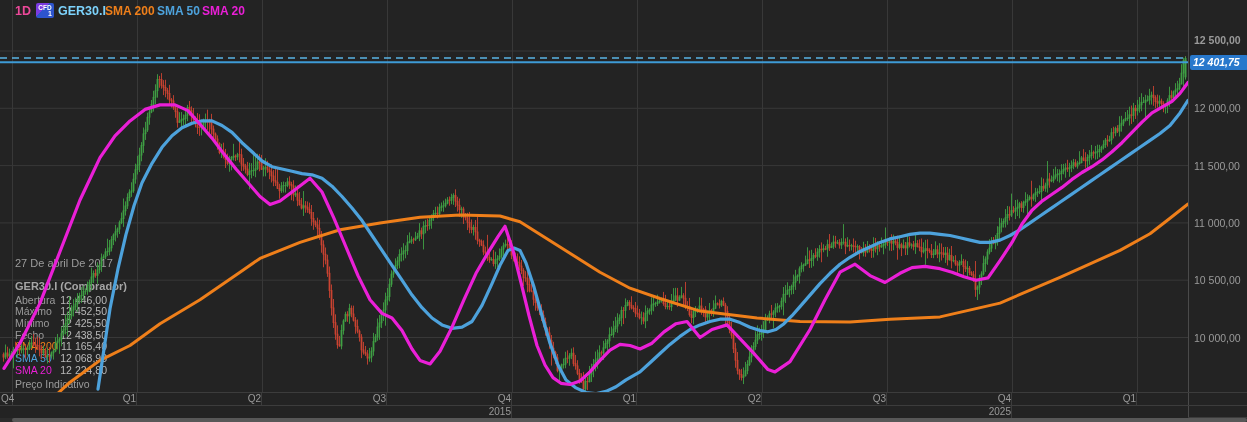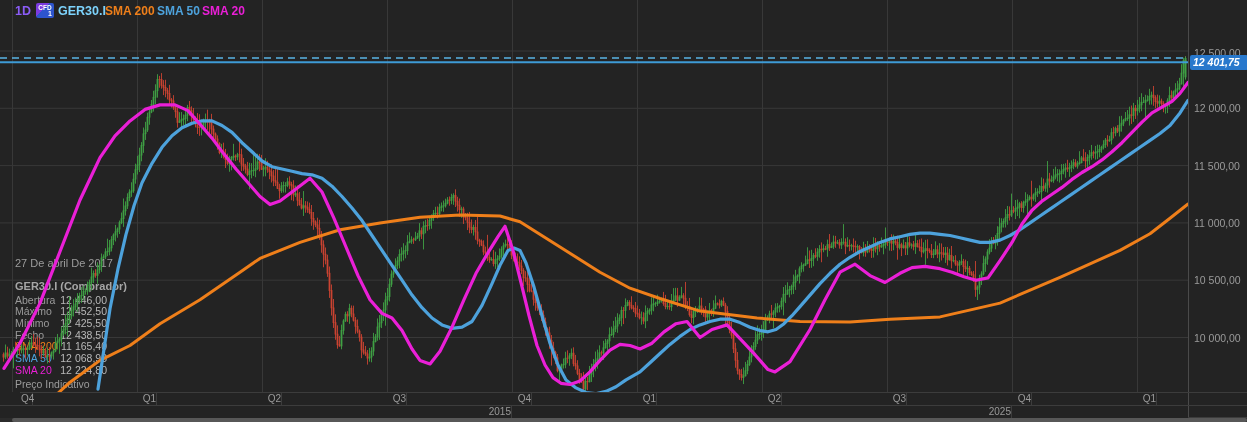--- a/index.html
+++ b/index.html
@@ -3,38 +3,38 @@
 <meta charset="utf-8">
 <style>
   html,body{margin:0;padding:0;background:#191919;}
   .app{position:relative;width:1247px;height:422px;background:#232323;overflow:hidden;
        font-family:"Liberation Sans",sans-serif;}
   svg text{font-family:"Liberation Sans",sans-serif;}
   .chart-svg{position:absolute;left:0;top:0;z-index:2;}
   
   .header{position:absolute;left:0;top:0;height:24px;width:1180px;z-index:6;display:flex;
           align-items:center;}
-  .tf{position:absolute;left:15px;top:4px;color:#8b5cf6;font-size:12.5px;font-weight:bold;}
+  .tf{position:absolute;left:15px;top:4px;color:#ec4899;font-size:12.5px;font-weight:bold;}
   .cfd{position:absolute;left:36px;top:3px;width:18px;height:15px;border-radius:2px;
        background:linear-gradient(135deg,#7b3be0 0 42%,#2d54cd 42%);color:#fff;
        font-size:6.5px;font-weight:bold;text-align:center;line-height:9px;}
   .cfd i{position:absolute;right:2px;bottom:0px;font-style:normal;font-size:7px;}
   .inst{position:absolute;left:58px;top:4px;color:#7dd3fc;font-size:12.5px;font-weight:bold;}
   .lg{position:absolute;top:4px;font-size:12px;font-weight:bold;}
   .lg200{left:105px;} .lg50{left:157px;} .lg20{left:202px;}
   
   .paxis{position:absolute;left:1189px;top:0;width:58px;height:417px;z-index:3;background:#232323;}
   .plabel{position:absolute;left:5px;color:#9a9a9a;font-size:10.5px;white-space:nowrap;}
   .ptag{position:absolute;left:1px;width:55px;height:15px;background:#2878cc;color:#fff;
         font-size:10.5px;font-weight:bold;border-radius:2px;line-height:15px;
         padding-left:3px;z-index:4;white-space:nowrap;font-style:italic;}
   .vsep{position:absolute;left:1188px;top:0;width:1px;height:417px;background:#4a4a4a;z-index:3;}
   
   .qrow{position:absolute;left:0;top:392px;width:1188px;height:13px;z-index:3;
-        border-top:1px solid #3c3c3c;overflow:hidden;margin-left:20px;}
+        border-top:1px solid #3c3c3c;overflow:hidden;}
   .yrow{position:absolute;left:0;top:405px;width:1188px;height:12px;z-index:3;
         border-top:1px solid #3c3c3c;border-bottom:1px solid #3c3c3c;overflow:hidden;padding-left:25px;}
   .hline392{position:absolute;left:1188px;top:392px;width:59px;height:1px;background:#3c3c3c;z-index:3;}
   .hline405{position:absolute;left:1188px;top:405px;width:59px;height:1px;background:#3c3c3c;z-index:3;}
   .hline417{position:absolute;left:1188px;top:417px;width:59px;height:1px;background:#3c3c3c;z-index:3;}
   .tcell{position:absolute;top:0;height:12px;color:#9a9a9a;font-size:10px;text-align:right;
          line-height:12px;border-right:1px solid #3c3c3c;overflow:visible;white-space:nowrap;}
   
   .sbar{position:absolute;left:0;top:418px;width:1247px;height:4px;background:#2b2b2b;z-index:3;}
   .sthumb{position:absolute;left:12px;top:0;width:1235px;height:4px;background:#575757;border-radius:2px;}
@@ -1279,21 +1279,21 @@
     <span class="inst">GER30.I</span>
     <span class="lg lg200" style="color: rgb(239, 127, 26);">SMA 200</span>
     <span class="lg lg50" style="color: rgb(77, 162, 220);">SMA 50</span>
     <span class="lg lg20" style="color: rgb(234, 31, 215);">SMA 20</span>
   </div>
 
   <div class="vsep"></div>
 
   <div class="paxis" id="paxis">
     <div class="ptag" id="ptag" style="top: 55.2595px; background: rgb(40, 120, 204);">12 401,75</div>
-  <div class="plabel" style="top: 47px;">12 500,00</div>
+  <div class="plabel" style="top: 34px; font-weight: bold;">12 500,00</div>
       <div class="plabel" style="top: 102.3px;">12 000,00</div>
       <div class="plabel" style="top: 159.6px;">11 500,00</div>
       <div class="plabel" style="top: 216.9px;">11 000,00</div>
       <div class="plabel" style="top: 274.2px;">10 500,00</div>
       <div class="plabel" style="top: 331.5px;">10 000,00</div>
     </div>
 
   <div class="qrow" id="qrow">
       <div class="tcell" style="left: 1px; width: 11px; text-align: left;">Q4</div>
       <div class="tcell" style="left: 12px; width: 124px;">Q1</div>

